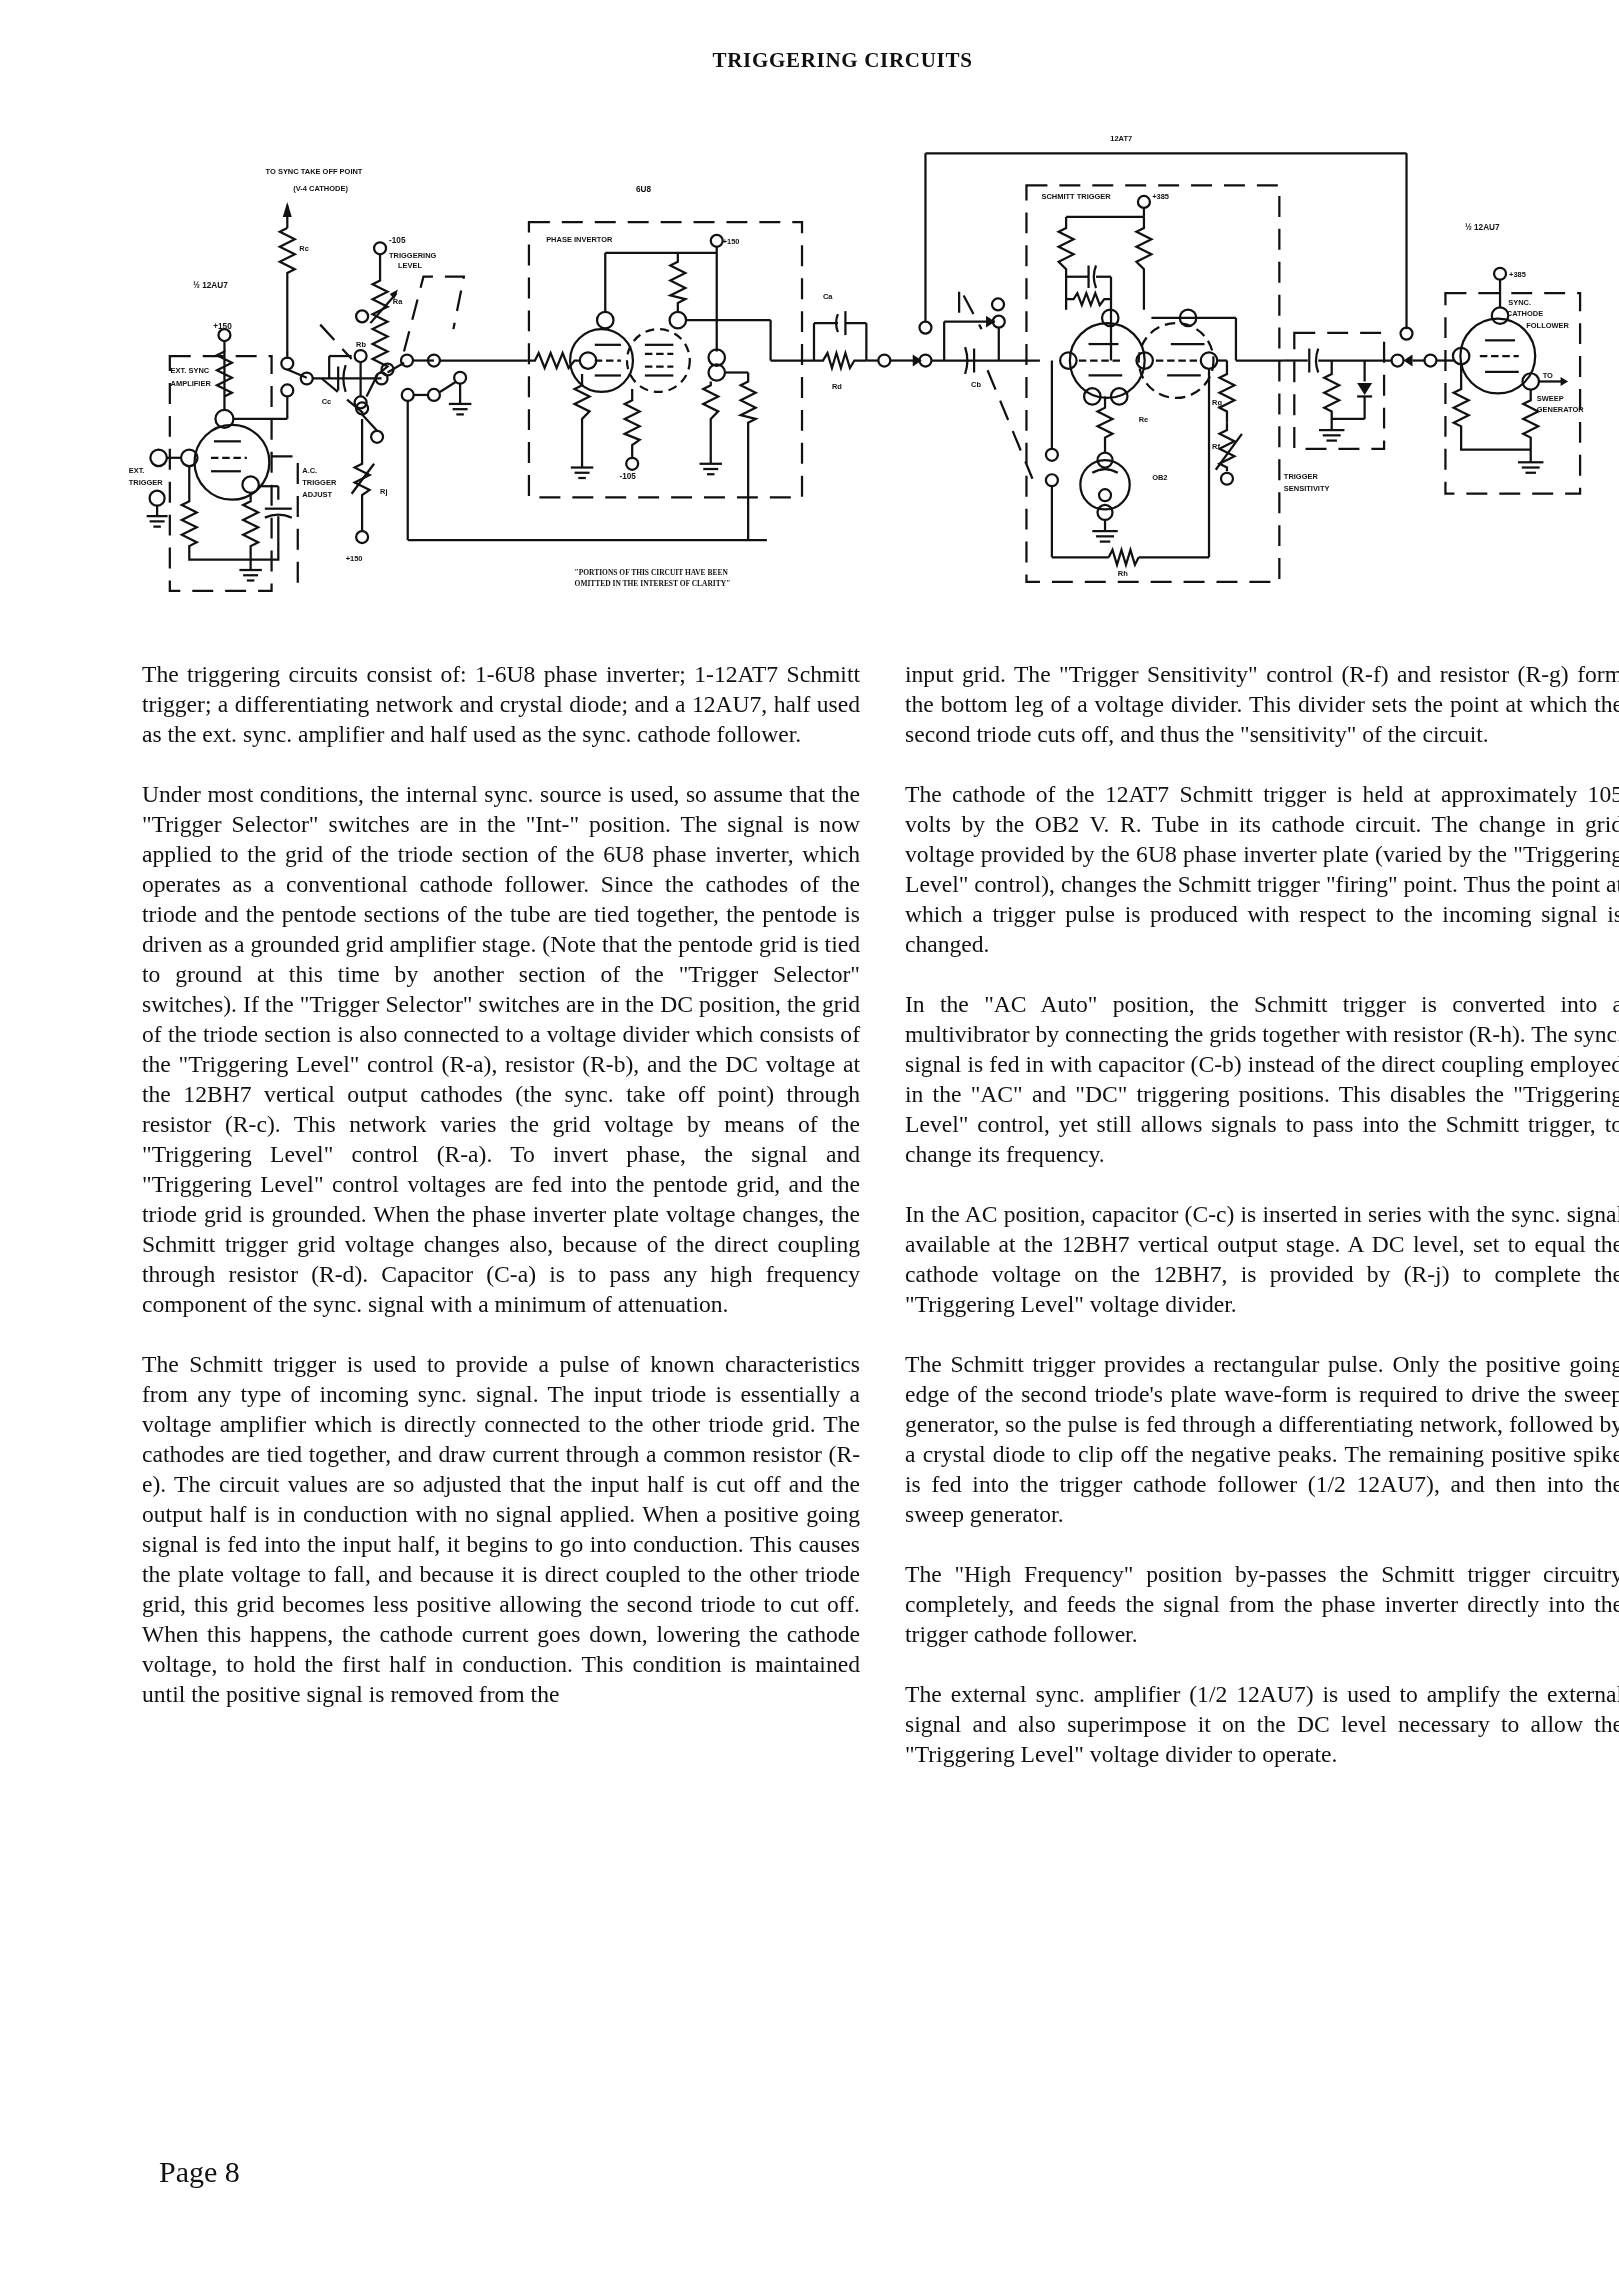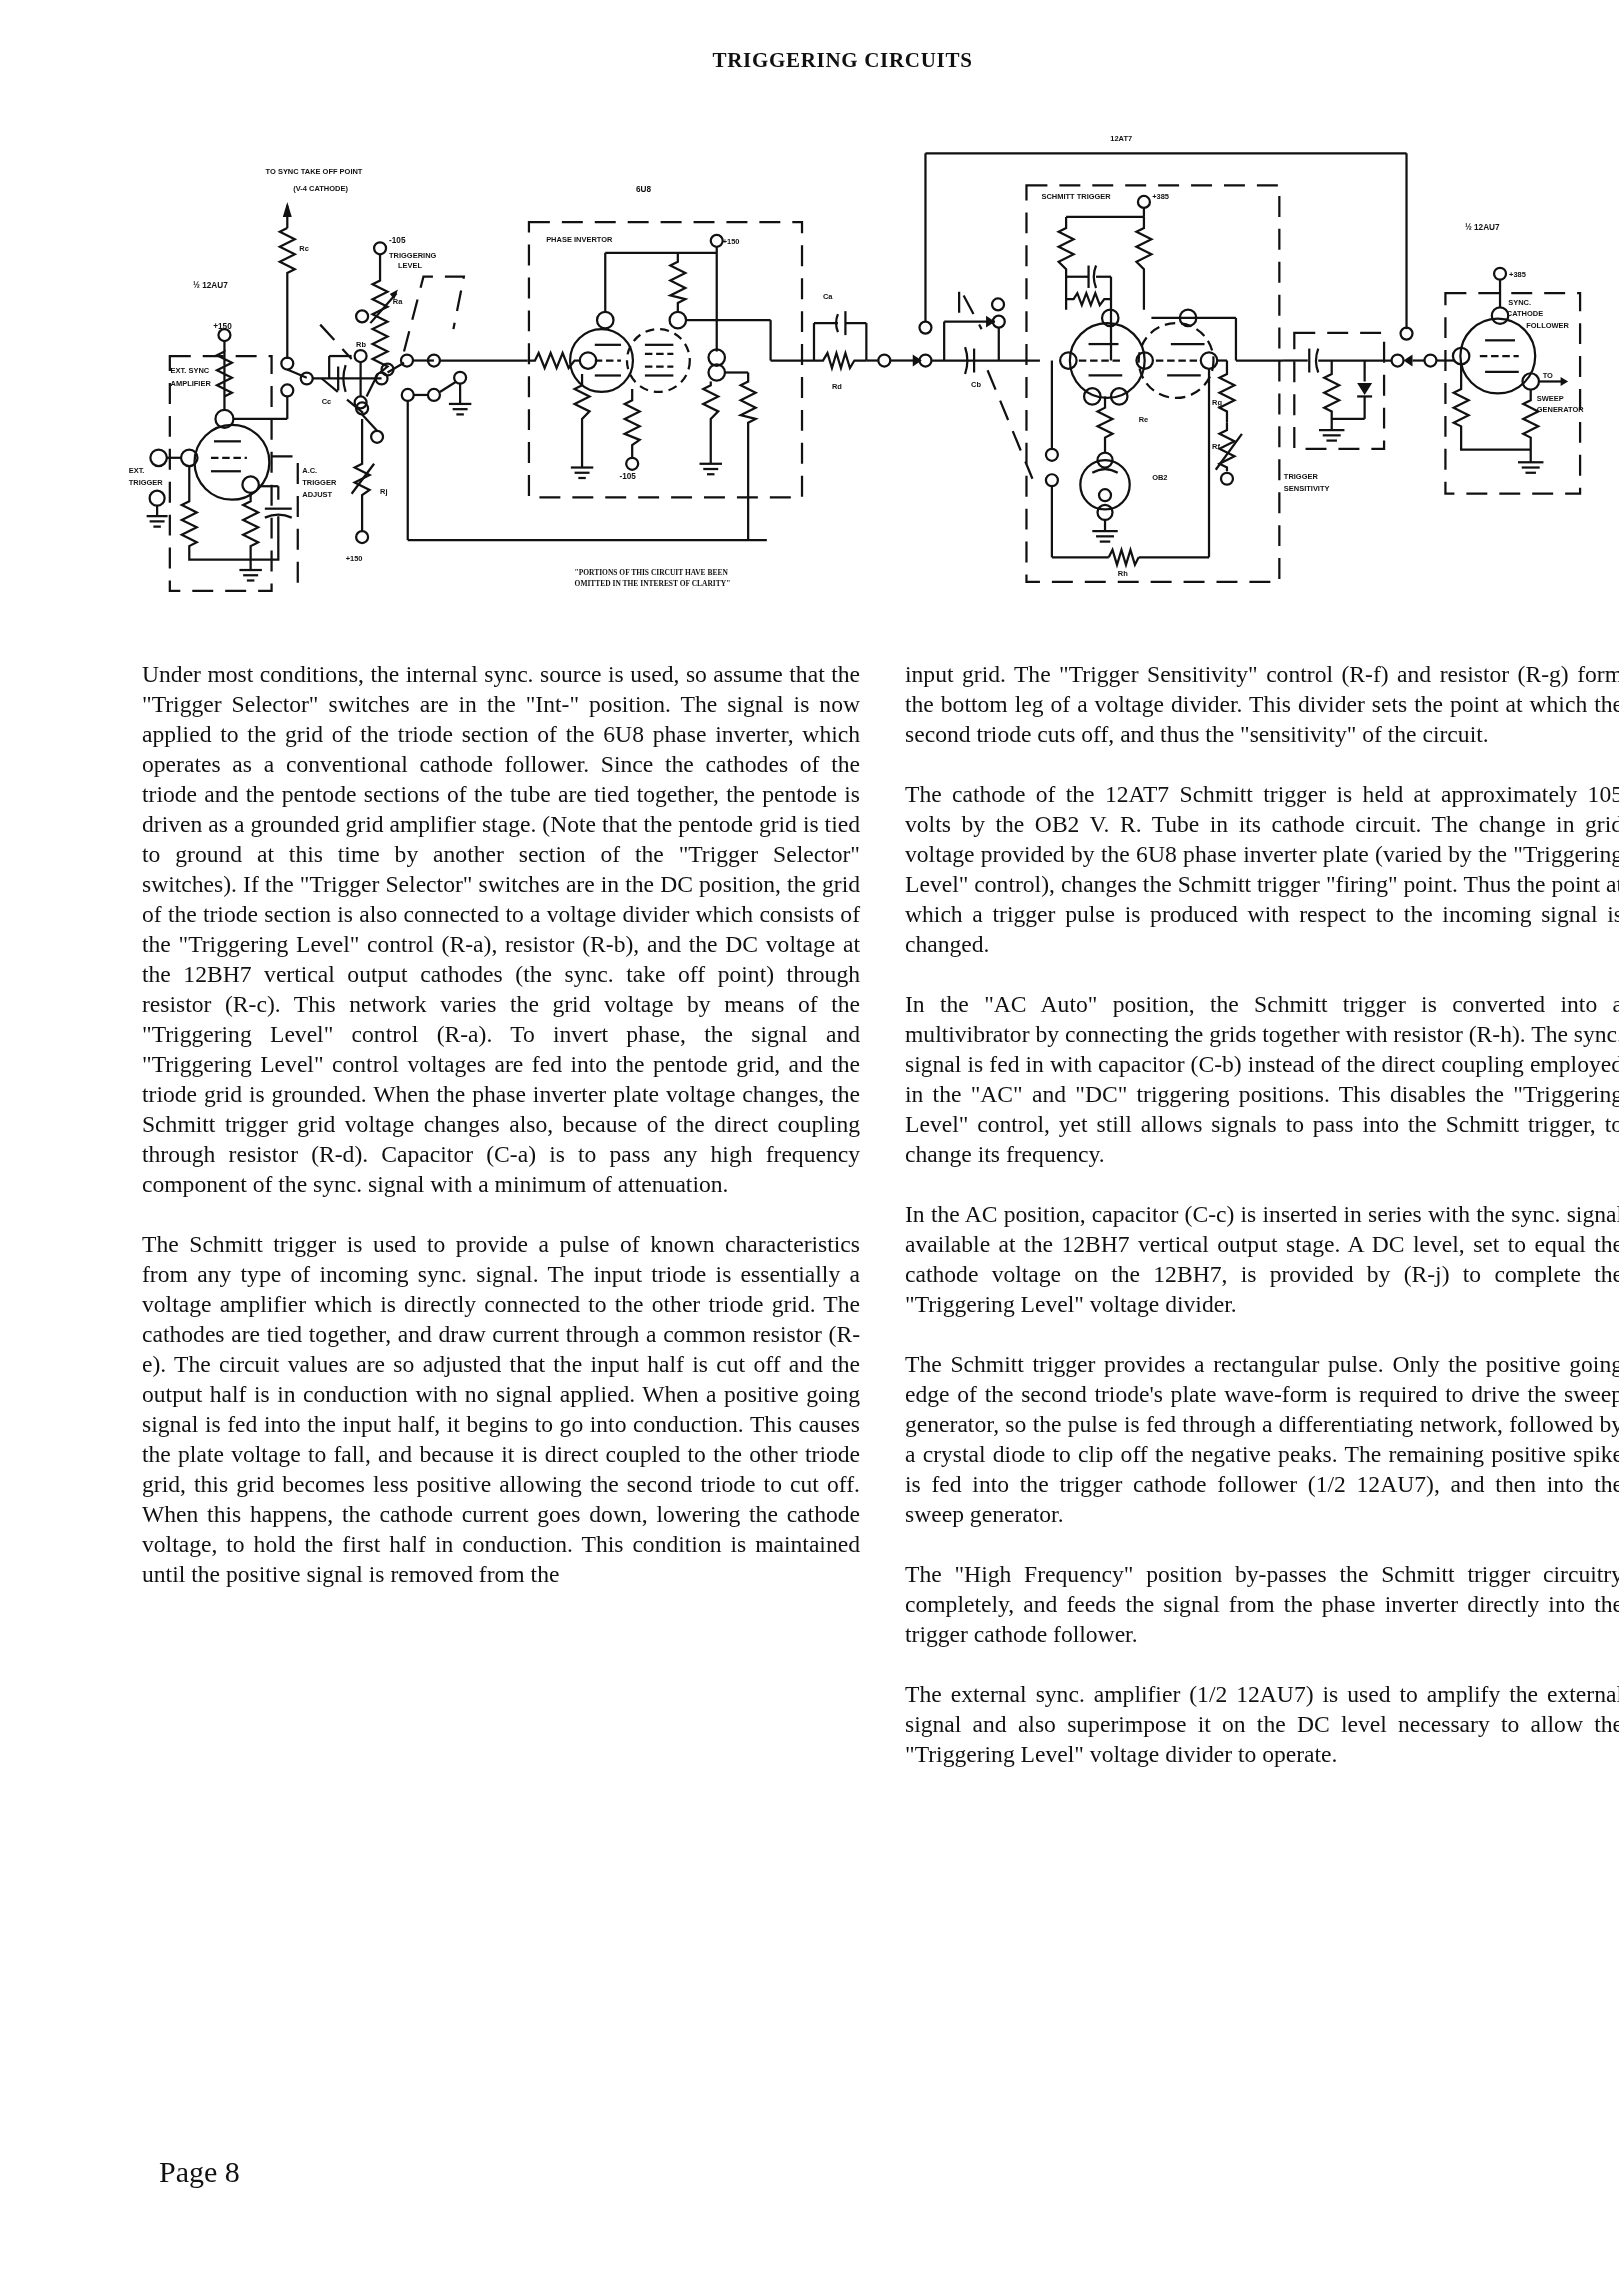--- a/index.html
+++ b/index.html
@@ -327,20 +327,21 @@
     <text class="lbl" x="2040" y="438" font-size="10">FOLLOWER</text>
     <text class="lbl" x="2062" y="506" font-size="10">TO</text>
     <text class="lbl" x="2054" y="536" font-size="10">SWEEP</text>
     <text class="lbl" x="2054" y="551" font-size="10">GENERATOR</text>
     <text class="note" x="768" y="768" font-size="10">"PORTIONS OF THIS CIRCUIT HAVE BEEN</text>
     <text class="note" x="768" y="784" font-size="10">OMITTED IN THE INTEREST OF CLARITY"</text>
   </svg>
 </div>
 
 <div class="col col-left">
+  <p>The triggering circuits consist of: 1-6U8 phase in­verter; 1-12AT7 Schmitt trigger; a differentiating net­work and crystal diode; and a 12AU7, half used as the ext. sync. amplifier and half used as the sync. cath­ode follower.</p>
   <p>Under most conditions, the internal sync. source is used, so assume that the "Trigger Selector" switches are in the "Int-" position. The signal is now applied to the grid of the triode section of the 6U8 phase inver­ter, which operates as a conventional cathode follower. Since the cathodes of the triode and the pentode sections of the tube are tied together, the pentode is driven as a grounded grid amplifier stage. (Note that the pentode grid is tied to ground at this time by another section of the "Trigger Selector" switches). If the "Trigger Selector" switches are in the DC position, the grid of the triode section is also connected to a voltage di­vider which consists of the "Triggering Level" con­trol (R-a), resistor (R-b), and the DC voltage at the 12BH7 vertical output cathodes (the sync. take off point) through resistor (R-c). This network varies the grid voltage by means of the "Triggering Level" control (R-a). To invert phase, the signal and "Triggering Level" control voltages are fed into the pentode grid, and the triode grid is grounded. When the phase inver­ter plate voltage changes, the Schmitt trigger grid vol­tage changes also, because of the direct coupling through resistor (R-d). Capacitor (C-a) is to pass any high frequency component of the sync. signal with a minimum of attenuation.</p>
   <p>The Schmitt trigger is used to provide a pulse of known characteristics from any type of incoming sync. signal. The input triode is essentially a voltage amplifier which is directly connected to the other triode grid. The cathodes are tied together, and draw current through a common resistor (R-e). The circuit values are so adjusted that the input half is cut off and the output half is in conduction with no signal applied. When a positive going signal is fed into the input half, it begins to go into conduction. This causes the plate voltage to fall, and because it is direct coupled to the other triode grid, this grid becomes less positive allowing the second triode to cut off. When this happens, the cathode cur­rent goes down, lowering the cathode voltage, to hold the first half in conduction. This condition is main­tained until the positive signal is removed from the</p>
 </div>
 
 <div class="col col-right">
   <p>input grid. The "Trigger Sensitivity" control (R-f) and resistor (R-g) form the bottom leg of a voltage divider. This divider sets the point at which the second triode cuts off, and thus the "sensitivity" of the circuit.</p>
   <p>The cathode of the 12AT7 Schmitt trigger is held at ap­proximately 105 volts by the OB2 V. R. Tube in its cathode circuit. The change in grid voltage provided by the 6U8 phase inverter plate (varied by the "Trig­gering Level" control), changes the Schmitt trigger "firing" point. Thus the point at which a trigger pulse is produced with respect to the incoming signal is changed.</p>
   <p>In the "AC Auto" position, the Schmitt trigger is con­verted into a multivibrator by connecting the grids together with resistor (R-h). The sync. signal is fed in with capacitor (C-b) instead of the direct coupling employed in the "AC" and "DC" triggering positions. This disables the "Triggering Level" control, yet still allows signals to pass into the Schmitt trigger, to change its frequency.</p>
   <p>In the AC position, capacitor (C-c) is inserted in series with the sync. signal available at the 12BH7 vertical output stage. A DC level, set to equal the cathode vol­tage on the 12BH7, is provided by (R-j) to complete the "Triggering Level" voltage divider.</p>
   <p>The Schmitt trigger provides a rectangular pulse. Only the positive going edge of the second triode's plate wave-form is required to drive the sweep generator, so the pulse is fed through a differentiating network, followed by a crystal diode to clip off the negative peaks. The remaining positive spike is fed into the trigger cathode follower (1/2 12AU7), and then into the sweep generator.</p>

